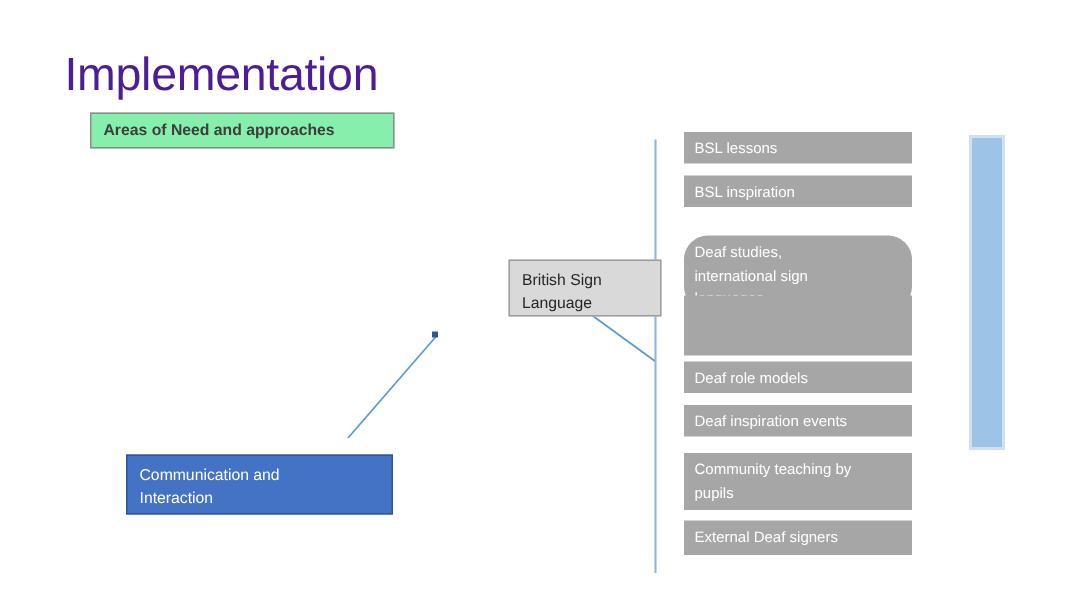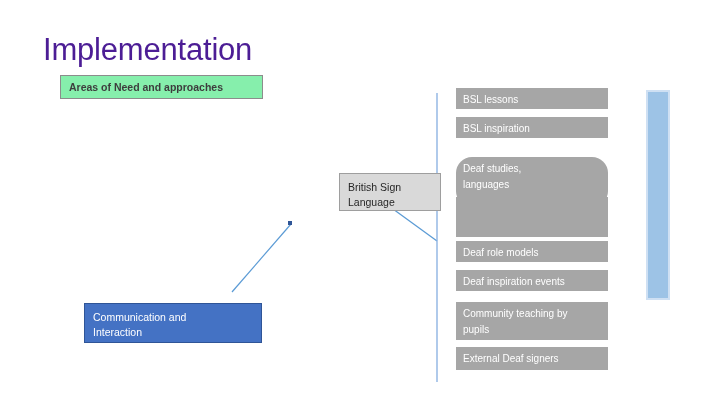--- a/index.html
+++ b/index.html
@@ -155,20 +155,21 @@
   <div class="leaf" style="top:88px;height:21px;">
     <div>BSL lessons</div>
   </div>
 
   <div class="leaf" style="top:117px;height:21px;">
     <div>BSL inspiration</div>
   </div>
 
   <div class="leaf" style="top:157px;height:50px;border-radius:16px;">
     <div>Deaf studies,</div>
+    <div>international sign</div>
     <div>languages</div>
   </div>
 
   <div class="leaf" style="top:197px;height:40px;padding-left:11px;">
   </div>
 
   <div class="leaf" style="top:241px;height:21px;">
     <div>Deaf role models</div>
   </div>
 

